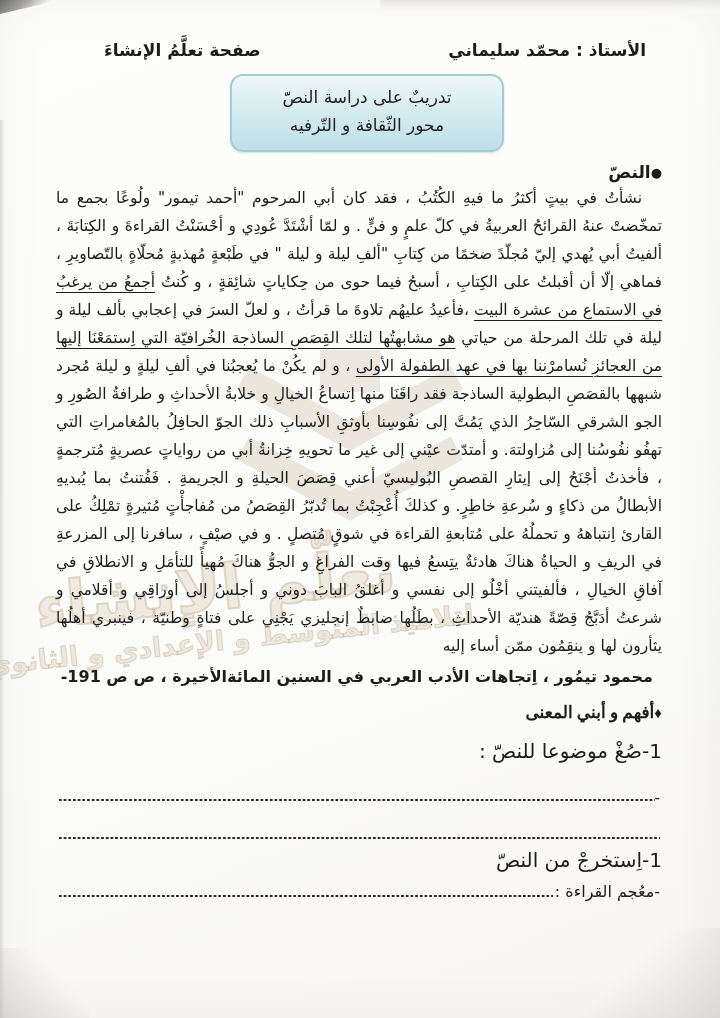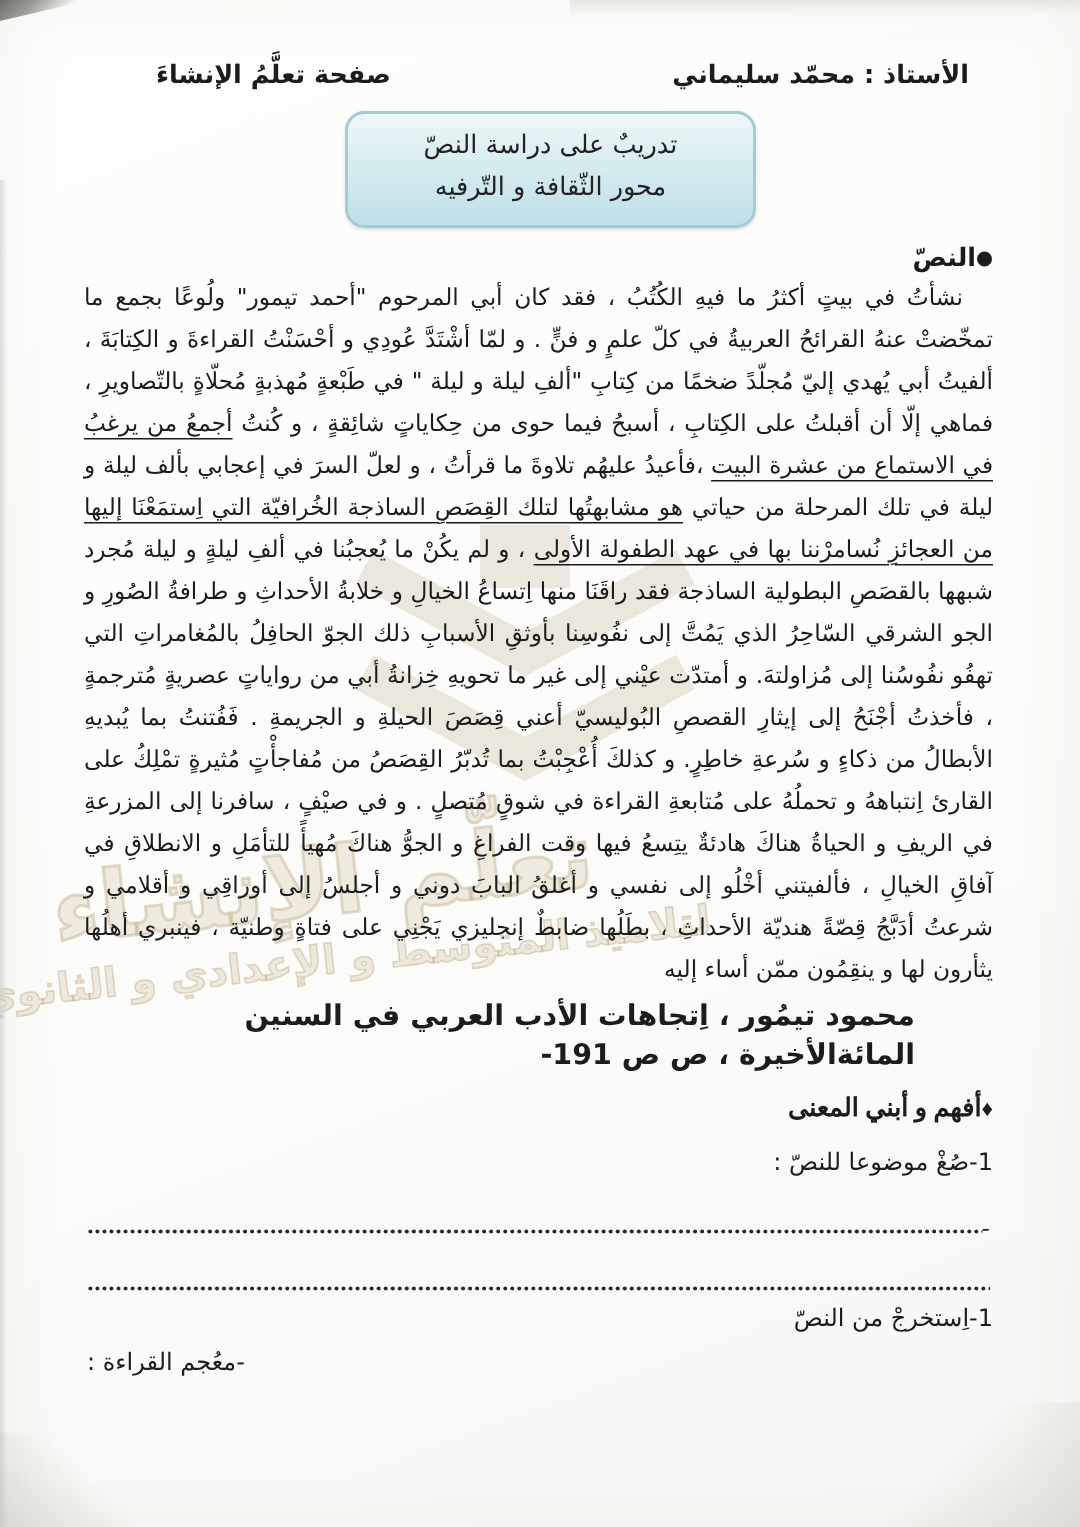--- a/index.html
+++ b/index.html
@@ -53,32 +53,32 @@
     text-align:center; font-size:17px; line-height:28px; color:#222;
     box-shadow:0 1px 2px rgba(120,150,160,0.25);
   }
   .sec-heading { margin:10px 58px 0 0; font-size:17px; font-weight:bold; }
   .sec-heading .bullet { font-size:13px; vertical-align:1px; }
   .passage {
     margin:2px 58px 0 56px; font-size:15.5px; line-height:28px;
     text-align:justify; text-indent:20px;
   }
   .passage .ul { text-decoration:underline; text-underline-offset:5px; text-decoration-thickness:1px; }
-  .attribution { margin:4px 110px 0 56px; font-size:19px; font-weight:bold; line-height:26px; }
+  .attribution { margin:4px 67px 0 56px; font-size:16px; font-weight:bold; line-height:26px; }
   .attribution-page { margin:2px 132px 0 0; font-size:16px; line-height:24px; }
   .q-heading { margin:12px 58px 16px 0; font-size:17px; font-weight:bold;font-family:Liberation Serif, serif; }
   .q-heading .bullet { font-size:15px; }
-  .q-line { margin:7px 58px 0 0; font-size:16px; }
+  .q-line { margin:7px 58px 0 0; font-size:20px; }
   .dotted-row { display:flex; align-items:flex-end; margin:24px 60px 0 58px; height:14px; }
   .dotted-row.first { margin-top:26px; }
   .dash { font-size:15px; line-height:10px; }
   .dots { flex:1 1 auto; height:6px; align-self:flex-end;
     background-image:radial-gradient(circle at 2.2px 3px, #252525 1.15px, transparent 1.5px);
     background-size:4.7px 6px; background-repeat:repeat-x; }
-  .item-row { display:flex; align-items:flex-end; margin:9px 60px 0 58px; font-size:16px; line-height:22px;flex-direction:column; }
+  .item-row { display:flex; align-items:flex-end; margin:9px 60px 0 58px; font-size:16px; line-height:22px; }
   .item-row .label { white-space:nowrap; }
   .item-row .dots { margin-bottom:4px; margin-right:2px; }
   .spacer-bottom { height:96px; }
 </style>
 </head>
 <body>
 
 <div class="page">
 
   <div class="edge edge-topleft"></div>

